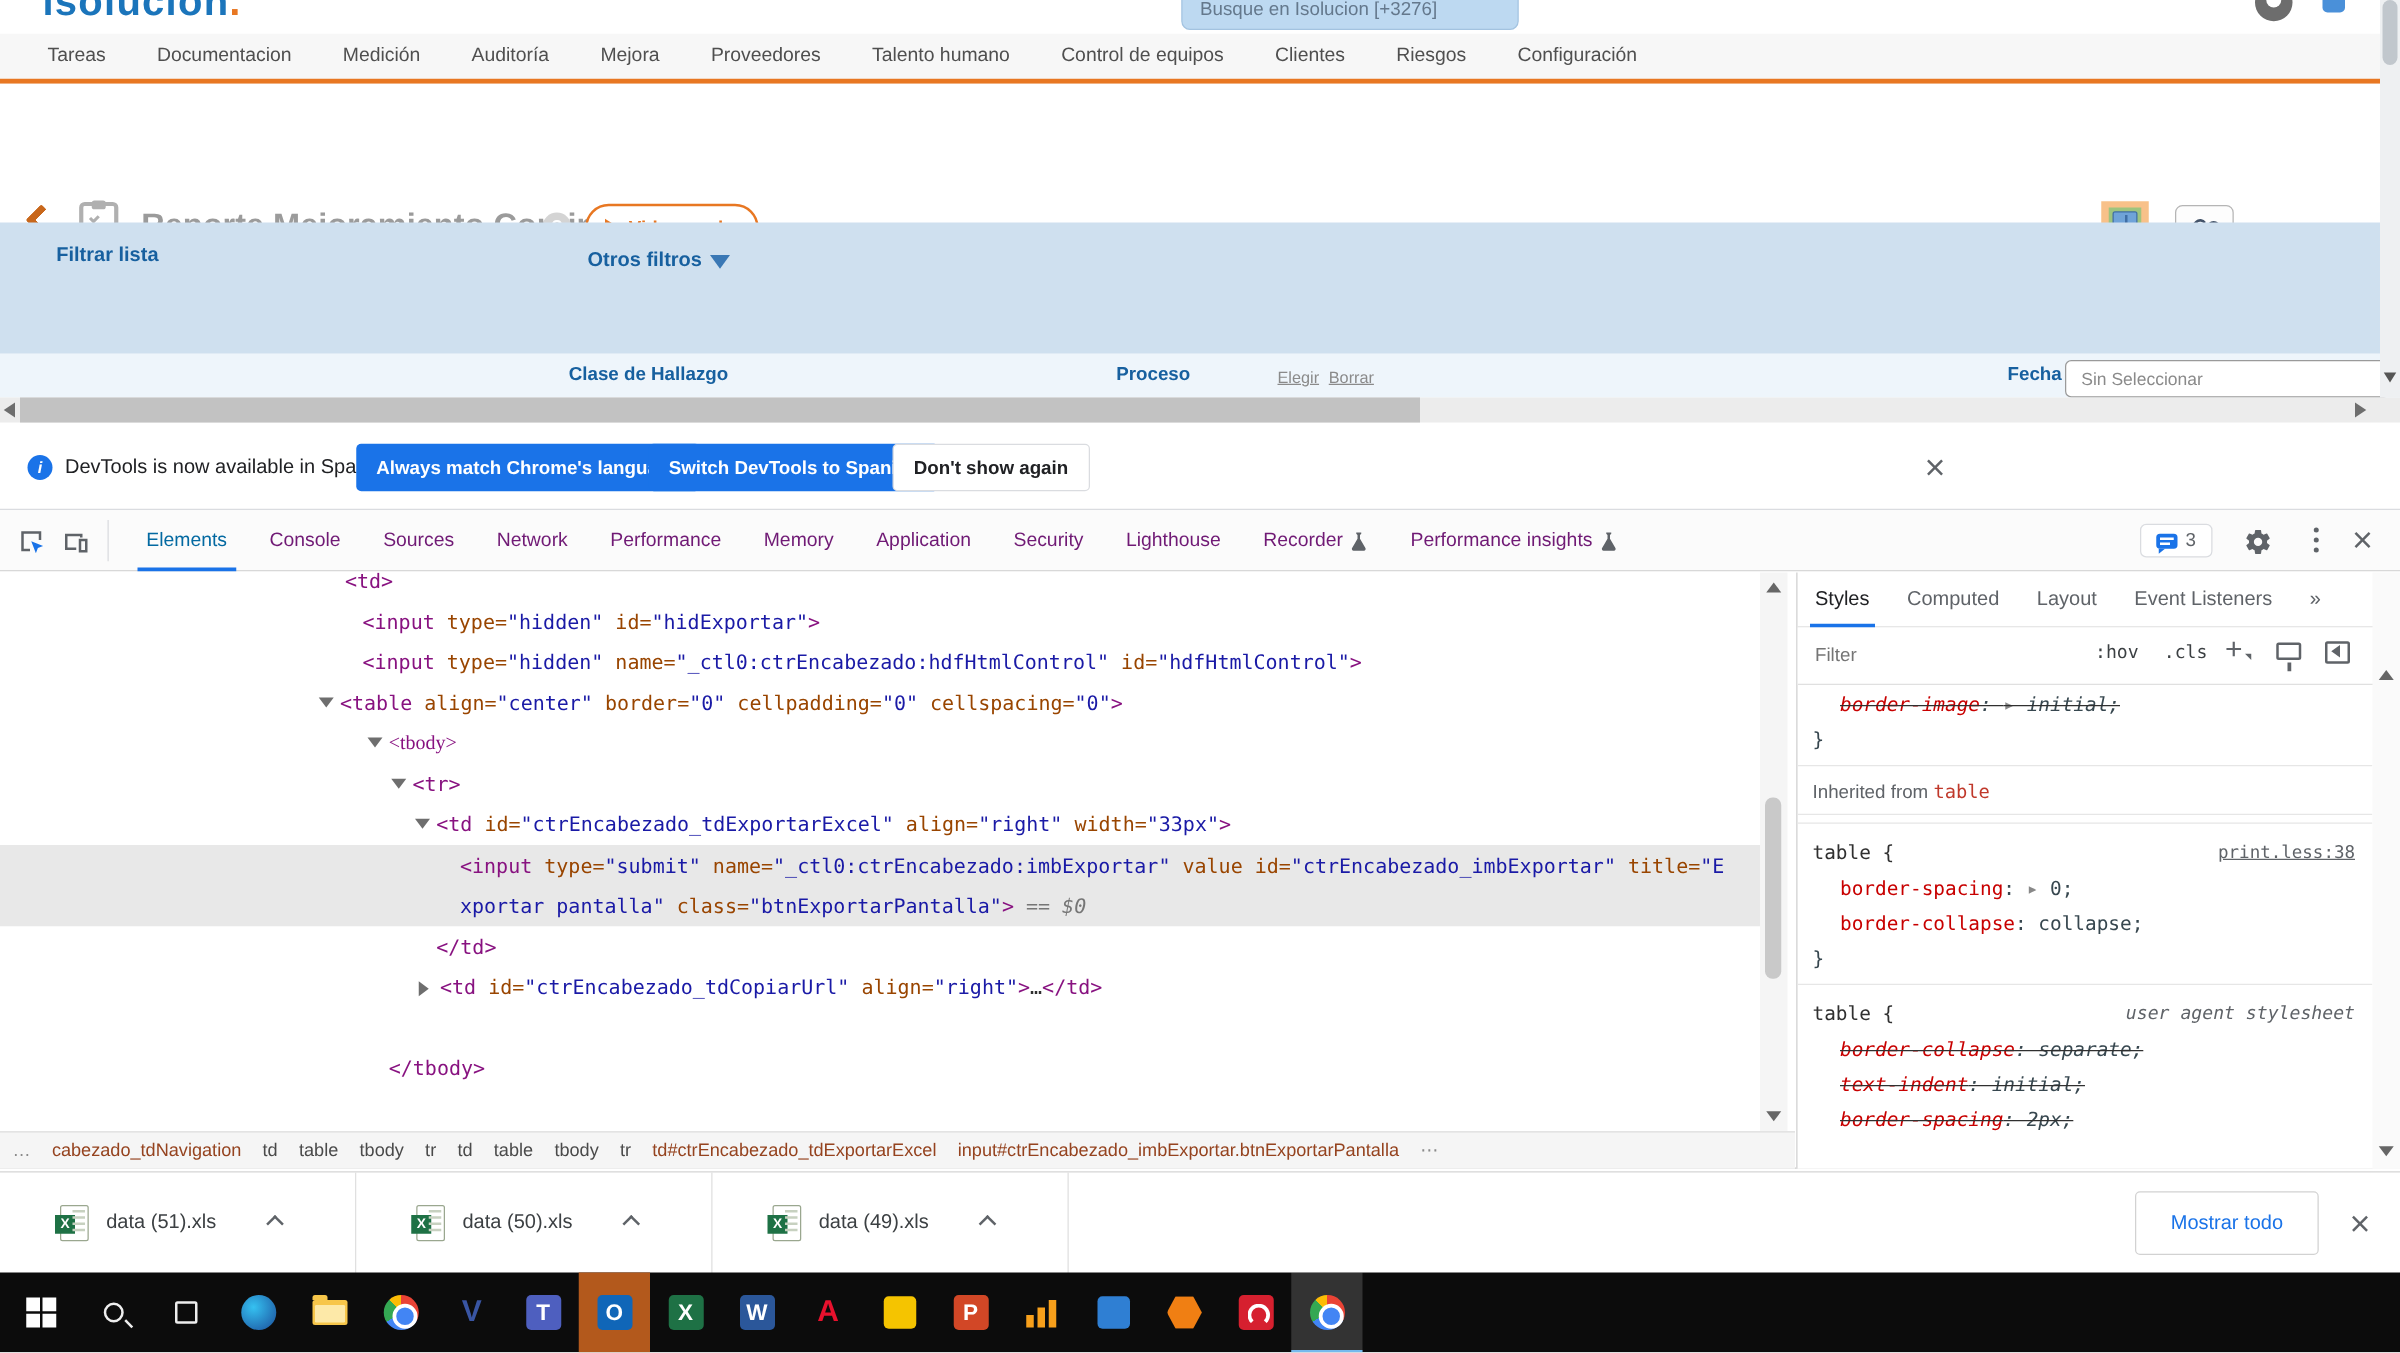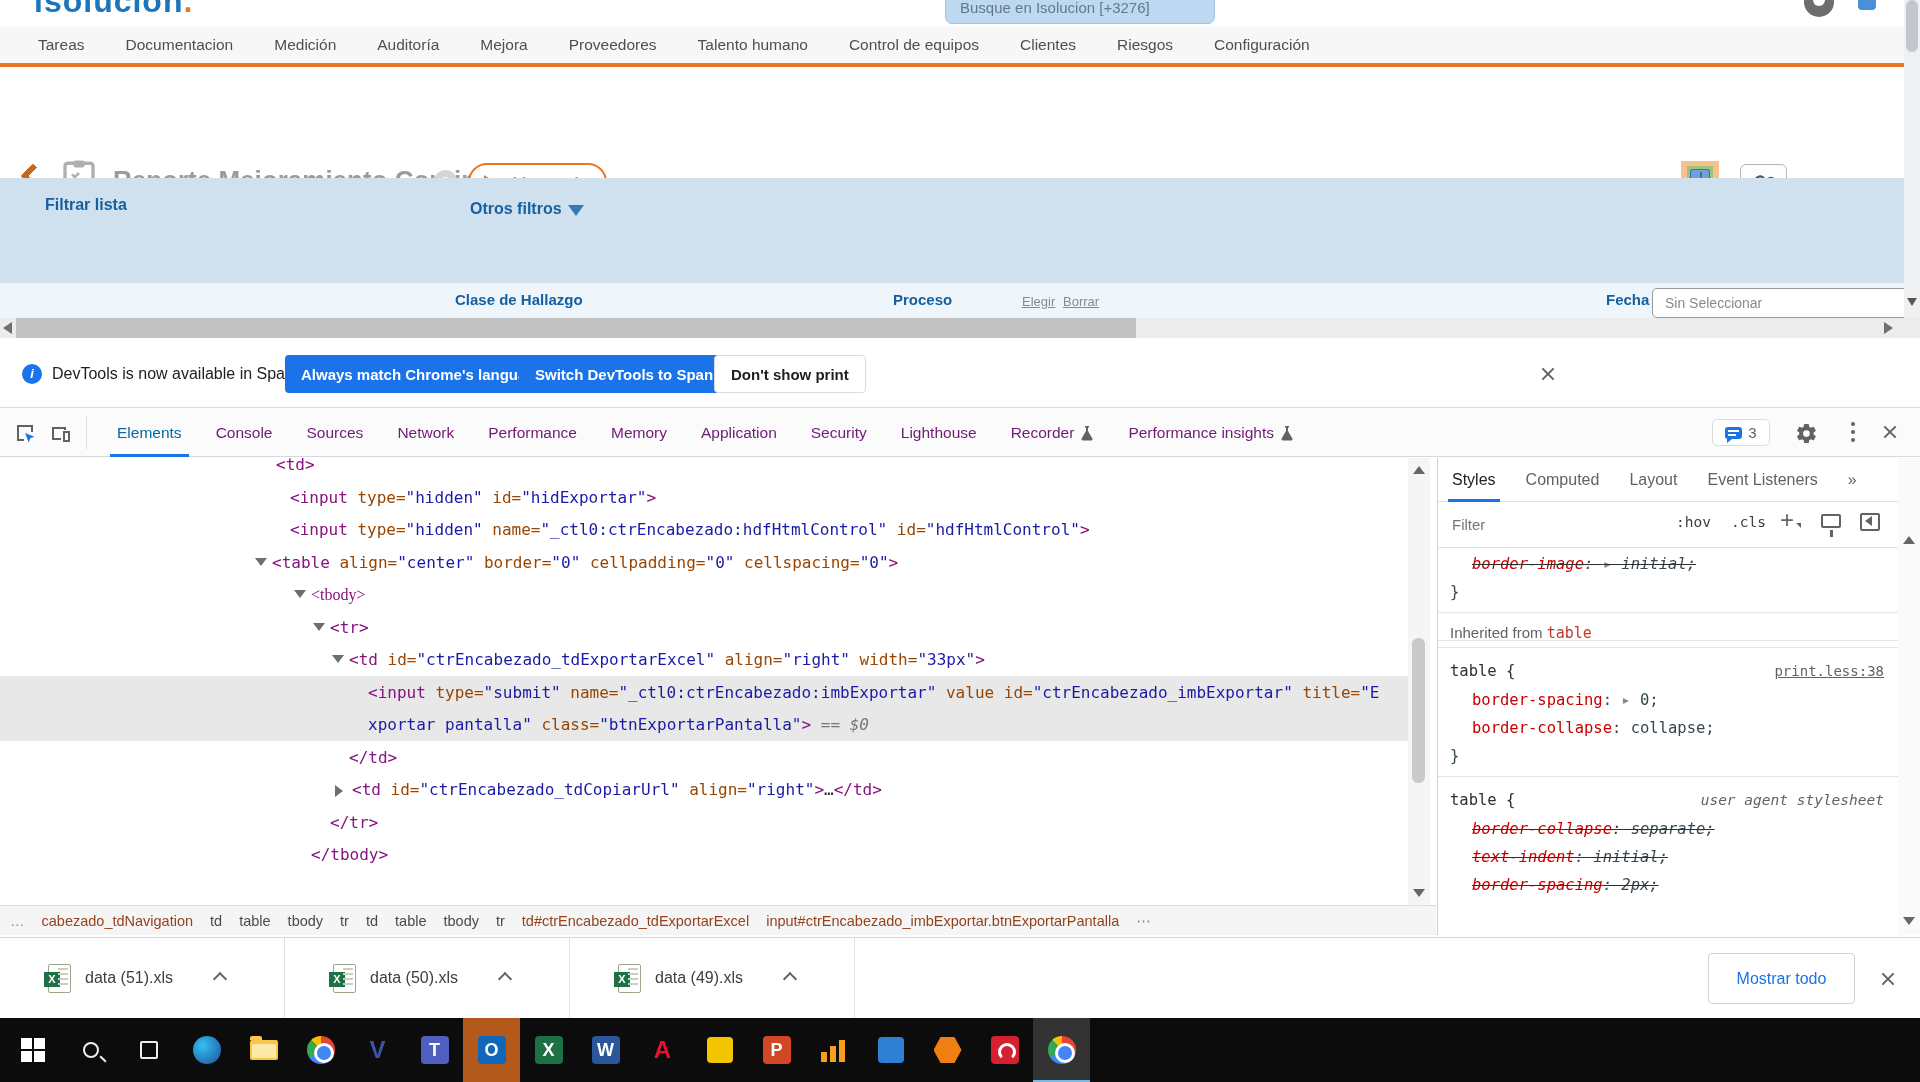--- a/index.html
+++ b/index.html
@@ -124,21 +124,21 @@
   .plus::after { content:""; position:absolute; right:-7px; bottom:6px; border-left:5px solid transparent; border-top:5px solid #5f6368; }
   .brush { position:absolute; left:383px; top:12px; width:20px; height:14px; border:2px solid #5f6368; border-radius:2px; cursor:pointer; }
   .brush::after { content:""; position:absolute; left:7px; top:14px; width:3px; height:7px; background:#5f6368; }
   .panelico { position:absolute; left:422px; top:11px; width:20px; height:18px; border:2px solid #5f6368; border-radius:2px; cursor:pointer; }
   .panelico::after { content:""; position:absolute; left:3px; top:1px; width:0; height:0; border-top:5px solid transparent; border-bottom:5px solid transparent; border-right:7px solid #5f6368; }
   #st-content { position:absolute; left:0; top:92px; width:460px; height:385px; font-family:"DejaVu Sans Mono", monospace; font-size:15.5px; color:#303030; overflow:hidden; }
   .st-row { height:28px; line-height:28px; white-space:pre; }
   .st-strike { text-decoration:line-through; font-style:italic; }
   .st-prop { color:#c80000; } .st-val { color:#37474f; } .st-tri { color:#888; }
   .swatch { display:inline-block; width:12px; height:12px; background:#8a8a8a; border:1px solid #444; margin-right:6px; vertical-align:-1px; }
-  .st-header { height:29px; line-height:40px; border-top:1px solid #e6e6e6; border-bottom:1px solid #e6e6e6; padding-left:12px; font-family:"Liberation Sans", sans-serif; font-size:15px; color:#5f6368; margin-top:6px; }
+  .st-header { height:40px; line-height:40px; border-top:1px solid #e6e6e6; border-bottom:1px solid #e6e6e6; padding-left:12px; font-family:"Liberation Sans", sans-serif; font-size:15px; color:#5f6368; margin-top:6px; }
   .st-header .lnk { font-family:"DejaVu Sans Mono", monospace; color:#c0392b; }
   .st-selrow { display:flex; justify-content:space-between; padding-right:14px; height:30px; line-height:30px; margin-top:8px; }
   .st-src-link { font-size:14px; color:#5f6368; text-decoration:underline; }
   .st-src-ua { font-size:14.5px; color:#5f6368; font-style:italic; }
   .st-sep { border-top:1px solid #e6e6e6; margin-top:6px; }
   #st-sb { position:absolute; left:1898px; top:118px; width:22px; height:477px; background:#fafafa; }
   #st-sb .up { position:absolute; left:5px; top:78px; width:0; height:0; border-left:6px solid transparent; border-right:6px solid transparent; border-bottom:8px solid #666; }
   #st-sb .down { position:absolute; left:5px; bottom:10px; width:0; height:0; border-left:6px solid transparent; border-right:6px solid transparent; border-top:8px solid #666; }
 
   
@@ -253,21 +253,21 @@
     <div class="thumb"></div>
     <div class="down"></div>
   </div>
 
   <div id="devtools">
     <div id="dt-banner">
       <div class="info-i">i</div>
       <div class="banner-text">DevTools is now available in Spanish!</div>
       <div class="banner-btn btn-blue" style="left:285px">Always match Chrome's language</div>
       <div class="banner-btn btn-blue" style="left:519px">Switch DevTools to Spanish</div>
-      <div class="banner-btn btn-plain" style="left:714px">Don't show print</div>
+      <div class="banner-btn btn-plain" style="left:714px">Don't show again</div>
       <div class="x-btn" style="left:1540px; top:26px"></div>
     </div>
 
     <div id="dt-toolbar">
       <div class="dt-iconbtn" style="left:12px">
         <svg width="24" height="24" viewBox="0 0 24 24">
             <path fill="#5f6368" d="M4 4h16v7h-2V6H6v12h5v2H4z"></path>
             <path fill="#1a73e8" d="M12 12l9.5 3.7-4.2 1.6-1.6 4.2z"></path>
           </svg>
       </div>
@@ -320,21 +320,20 @@
         <div class="code-line" style="top: 22.5px; padding-left: 290px;"><span class="tk-p">&lt;input</span><span class="tk-a"> type=</span><span class="tk-v">"hidden"</span><span class="tk-a"> id=</span><span class="tk-v">"hidExportar"</span><span class="tk-p">&gt;</span></div>
         <div class="code-line" style="top: 55px; padding-left: 290px;"><span class="tk-p">&lt;input</span><span class="tk-a"> type=</span><span class="tk-v">"hidden"</span><span class="tk-a"> name=</span><span class="tk-v">"_ctl0:ctrEncabezado:hdfHtmlControl"</span><span class="tk-a"> id=</span><span class="tk-v">"hdfHtmlControl"</span><span class="tk-p">&gt;</span></div>
         <div class="code-line" style="top: 87.5px; padding-left: 272px;"><div class="code-arw tri-down" style="left: 255px;"></div><span class="tk-p">&lt;table</span><span class="tk-a"> align=</span><span class="tk-v">"center"</span><span class="tk-a"> border=</span><span class="tk-v">"0"</span><span class="tk-a"> cellpadding=</span><span class="tk-v">"0"</span><span class="tk-a"> cellspacing=</span><span class="tk-v">"0"</span><span class="tk-p">&gt;</span></div>
         <div class="code-line" style="top: 120px; padding-left: 311px; font-family: Liberation Serif, serif;"><div class="code-arw tri-down" style="left: 294px;"></div><span class="tk-p">&lt;tbody&gt;</span></div>
         <div class="code-line" style="top: 152.5px; padding-left: 330px;"><div class="code-arw tri-down" style="left: 313px;"></div><span class="tk-p">&lt;tr&gt;</span></div>
         <div class="code-line" style="top: 185px; padding-left: 349px;"><div class="code-arw tri-down" style="left: 332px;"></div><span class="tk-p">&lt;td</span><span class="tk-a"> id=</span><span class="tk-v">"ctrEncabezado_tdExportarExcel"</span><span class="tk-a"> align=</span><span class="tk-v">"right"</span><span class="tk-a"> width=</span><span class="tk-v">"33px"</span><span class="tk-p">&gt;</span></div>
         <div class="code-line hl" style="top: 217.5px; padding-left: 368px;"><span class="tk-p">&lt;input</span><span class="tk-a"> type=</span><span class="tk-v">"submit"</span><span class="tk-a"> name=</span><span class="tk-v">"_ctl0:ctrEncabezado:imbExportar"</span><span class="tk-a"> value</span><span class="tk-a"> id=</span><span class="tk-v">"ctrEncabezado_imbExportar"</span><span class="tk-a"> title=</span><span class="tk-v">"E</span></div>
         <div class="code-line hl" style="top: 250px; padding-left: 368px;"><span class="tk-v">xportar pantalla"</span><span class="tk-a"> class=</span><span class="tk-v">"btnExportarPantalla"</span><span class="tk-p">&gt;</span><span class="tk-g"> == $0</span></div>
         <div class="code-line" style="top: 282.5px; padding-left: 349px;"><span class="tk-p">&lt;/td&gt;</span></div>
         <div class="code-line" style="top: 315px; padding-left: 352px;"><div class="code-arw tri-right" style="left: 335px;"></div><span class="tk-p">&lt;td</span><span class="tk-a"> id=</span><span class="tk-v">"ctrEncabezado_tdCopiarUrl"</span><span class="tk-a"> align=</span><span class="tk-v">"right"</span><span class="tk-p">&gt;</span><span class="tk-d">…</span><span class="tk-p">&lt;/td&gt;</span></div>
-        <div class="code-line" style="top: 347.5px; padding-left: 330px;"><span class="tk-p">&lt;/tr&gt;</span></div>
         <div class="code-line" style="top: 380px; padding-left: 311px;"><span class="tk-p">&lt;/tbody&gt;</span></div>
       </div>
     <div id="code-sb">
       <div class="up"></div>
       <div class="thumb"></div>
       <div class="down"></div>
     </div>
 
     <div id="crumbbar">
         <span class="crumb more">…</span>

